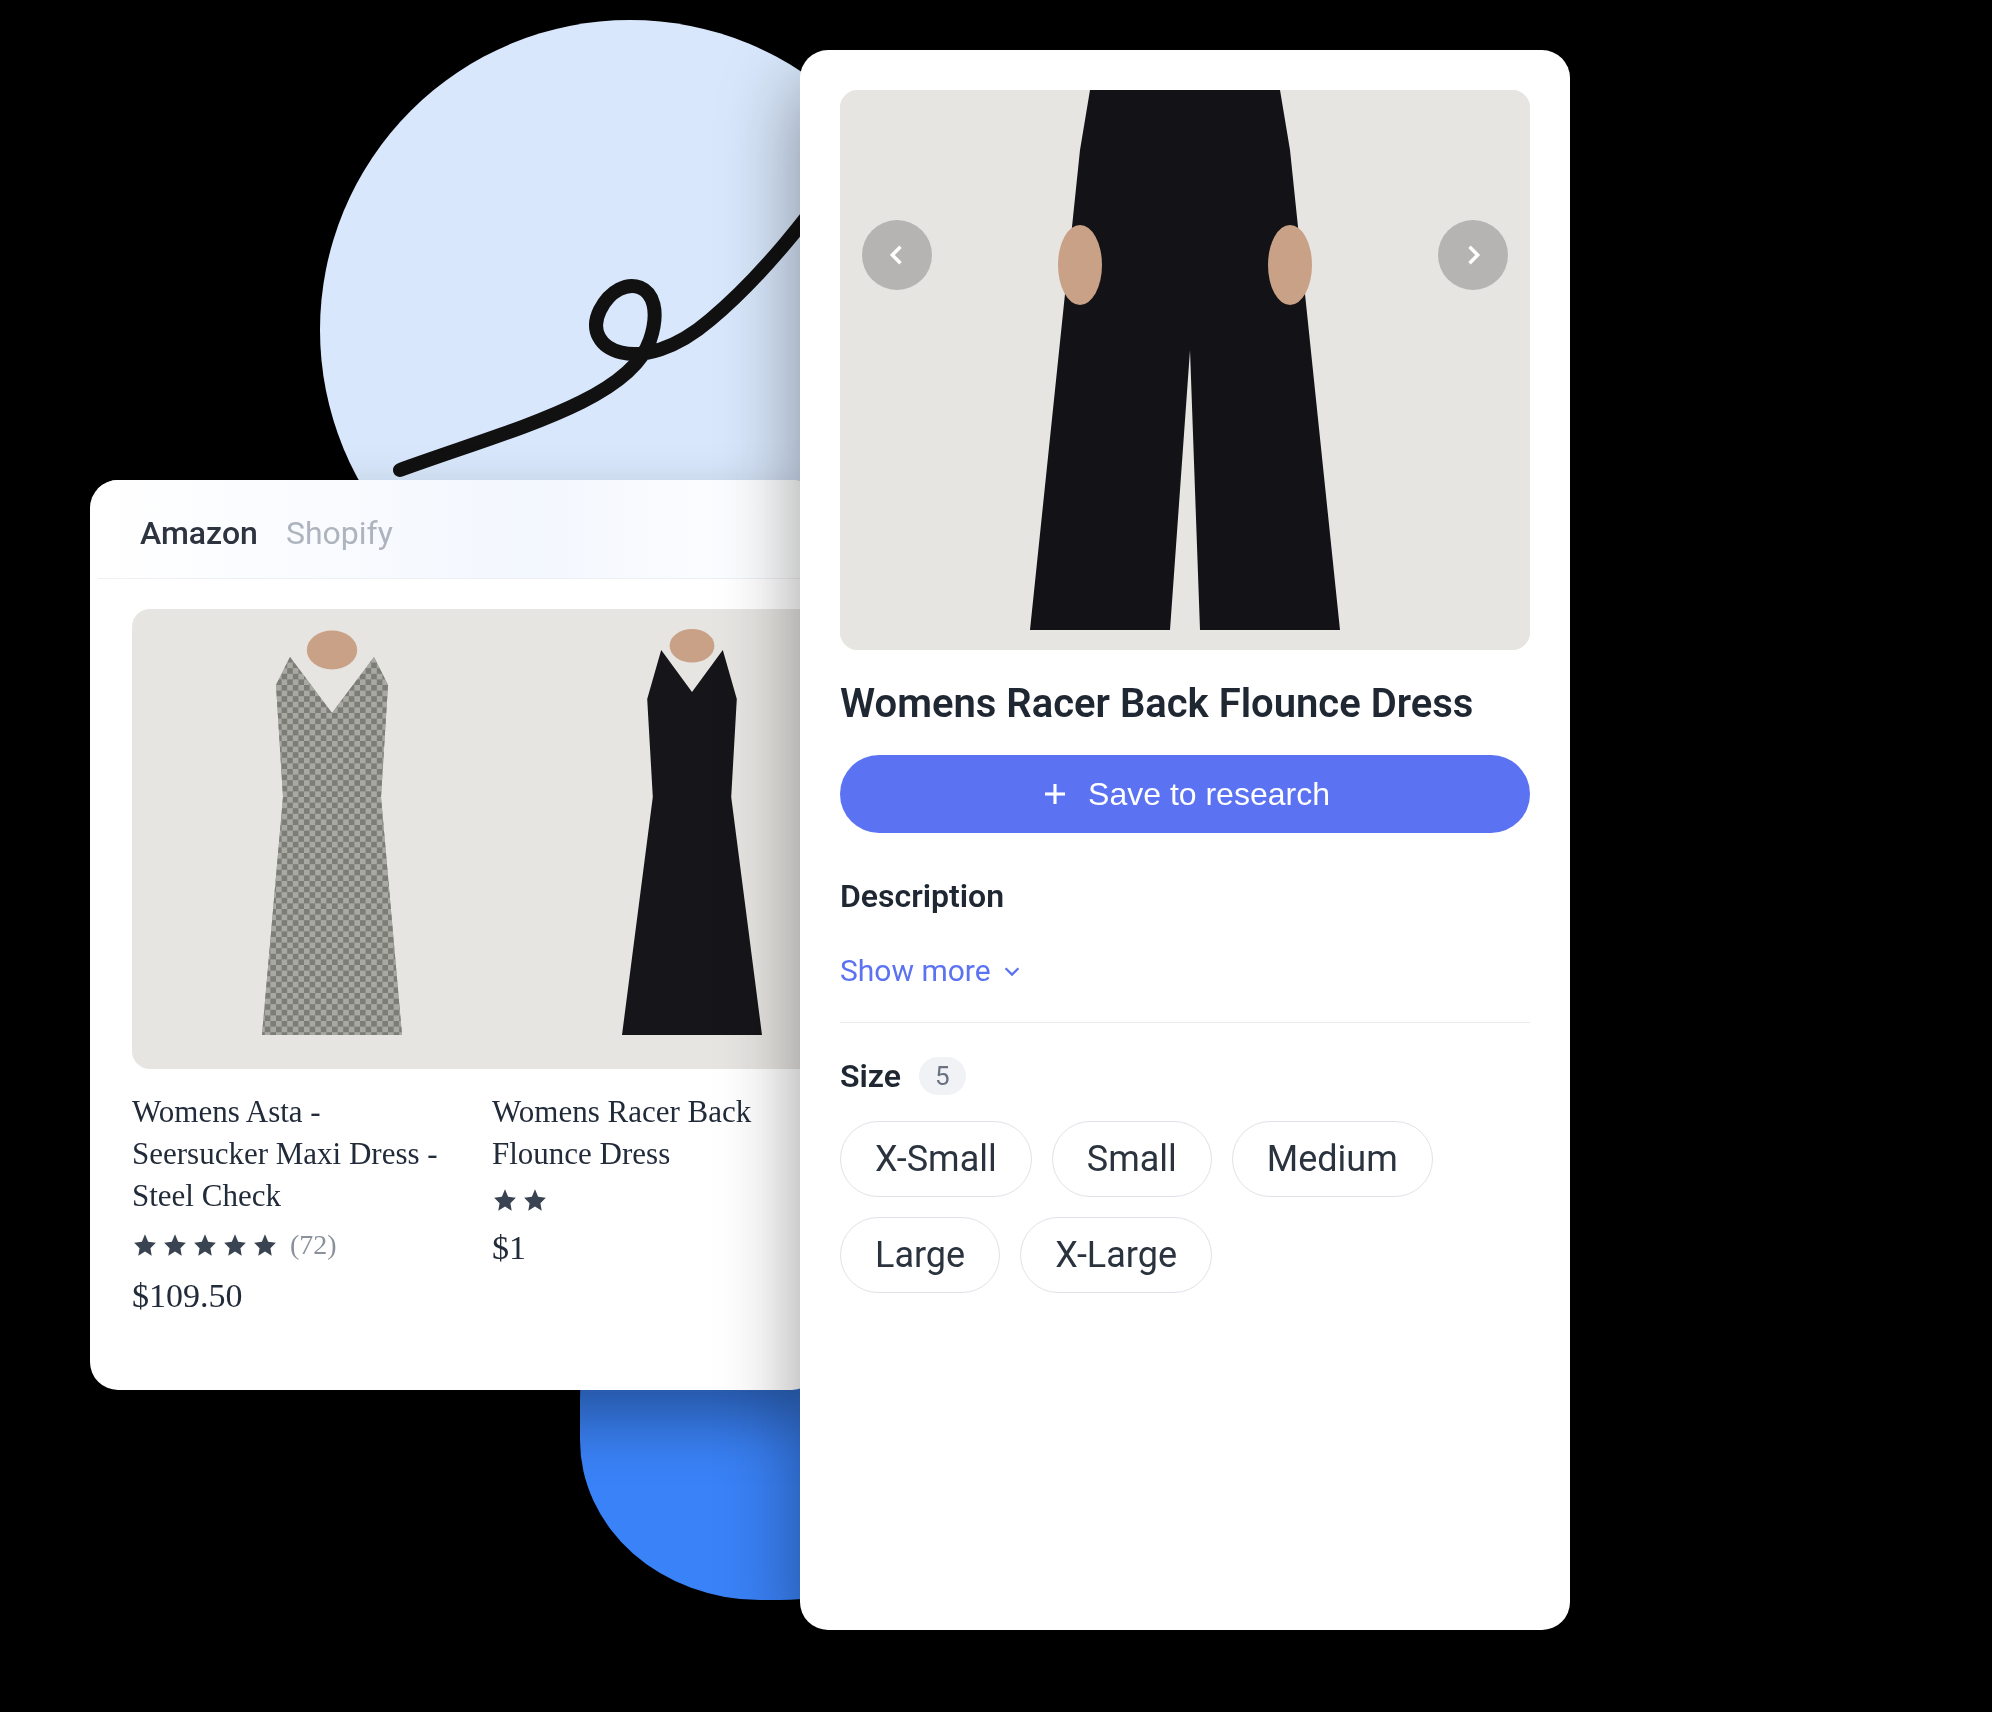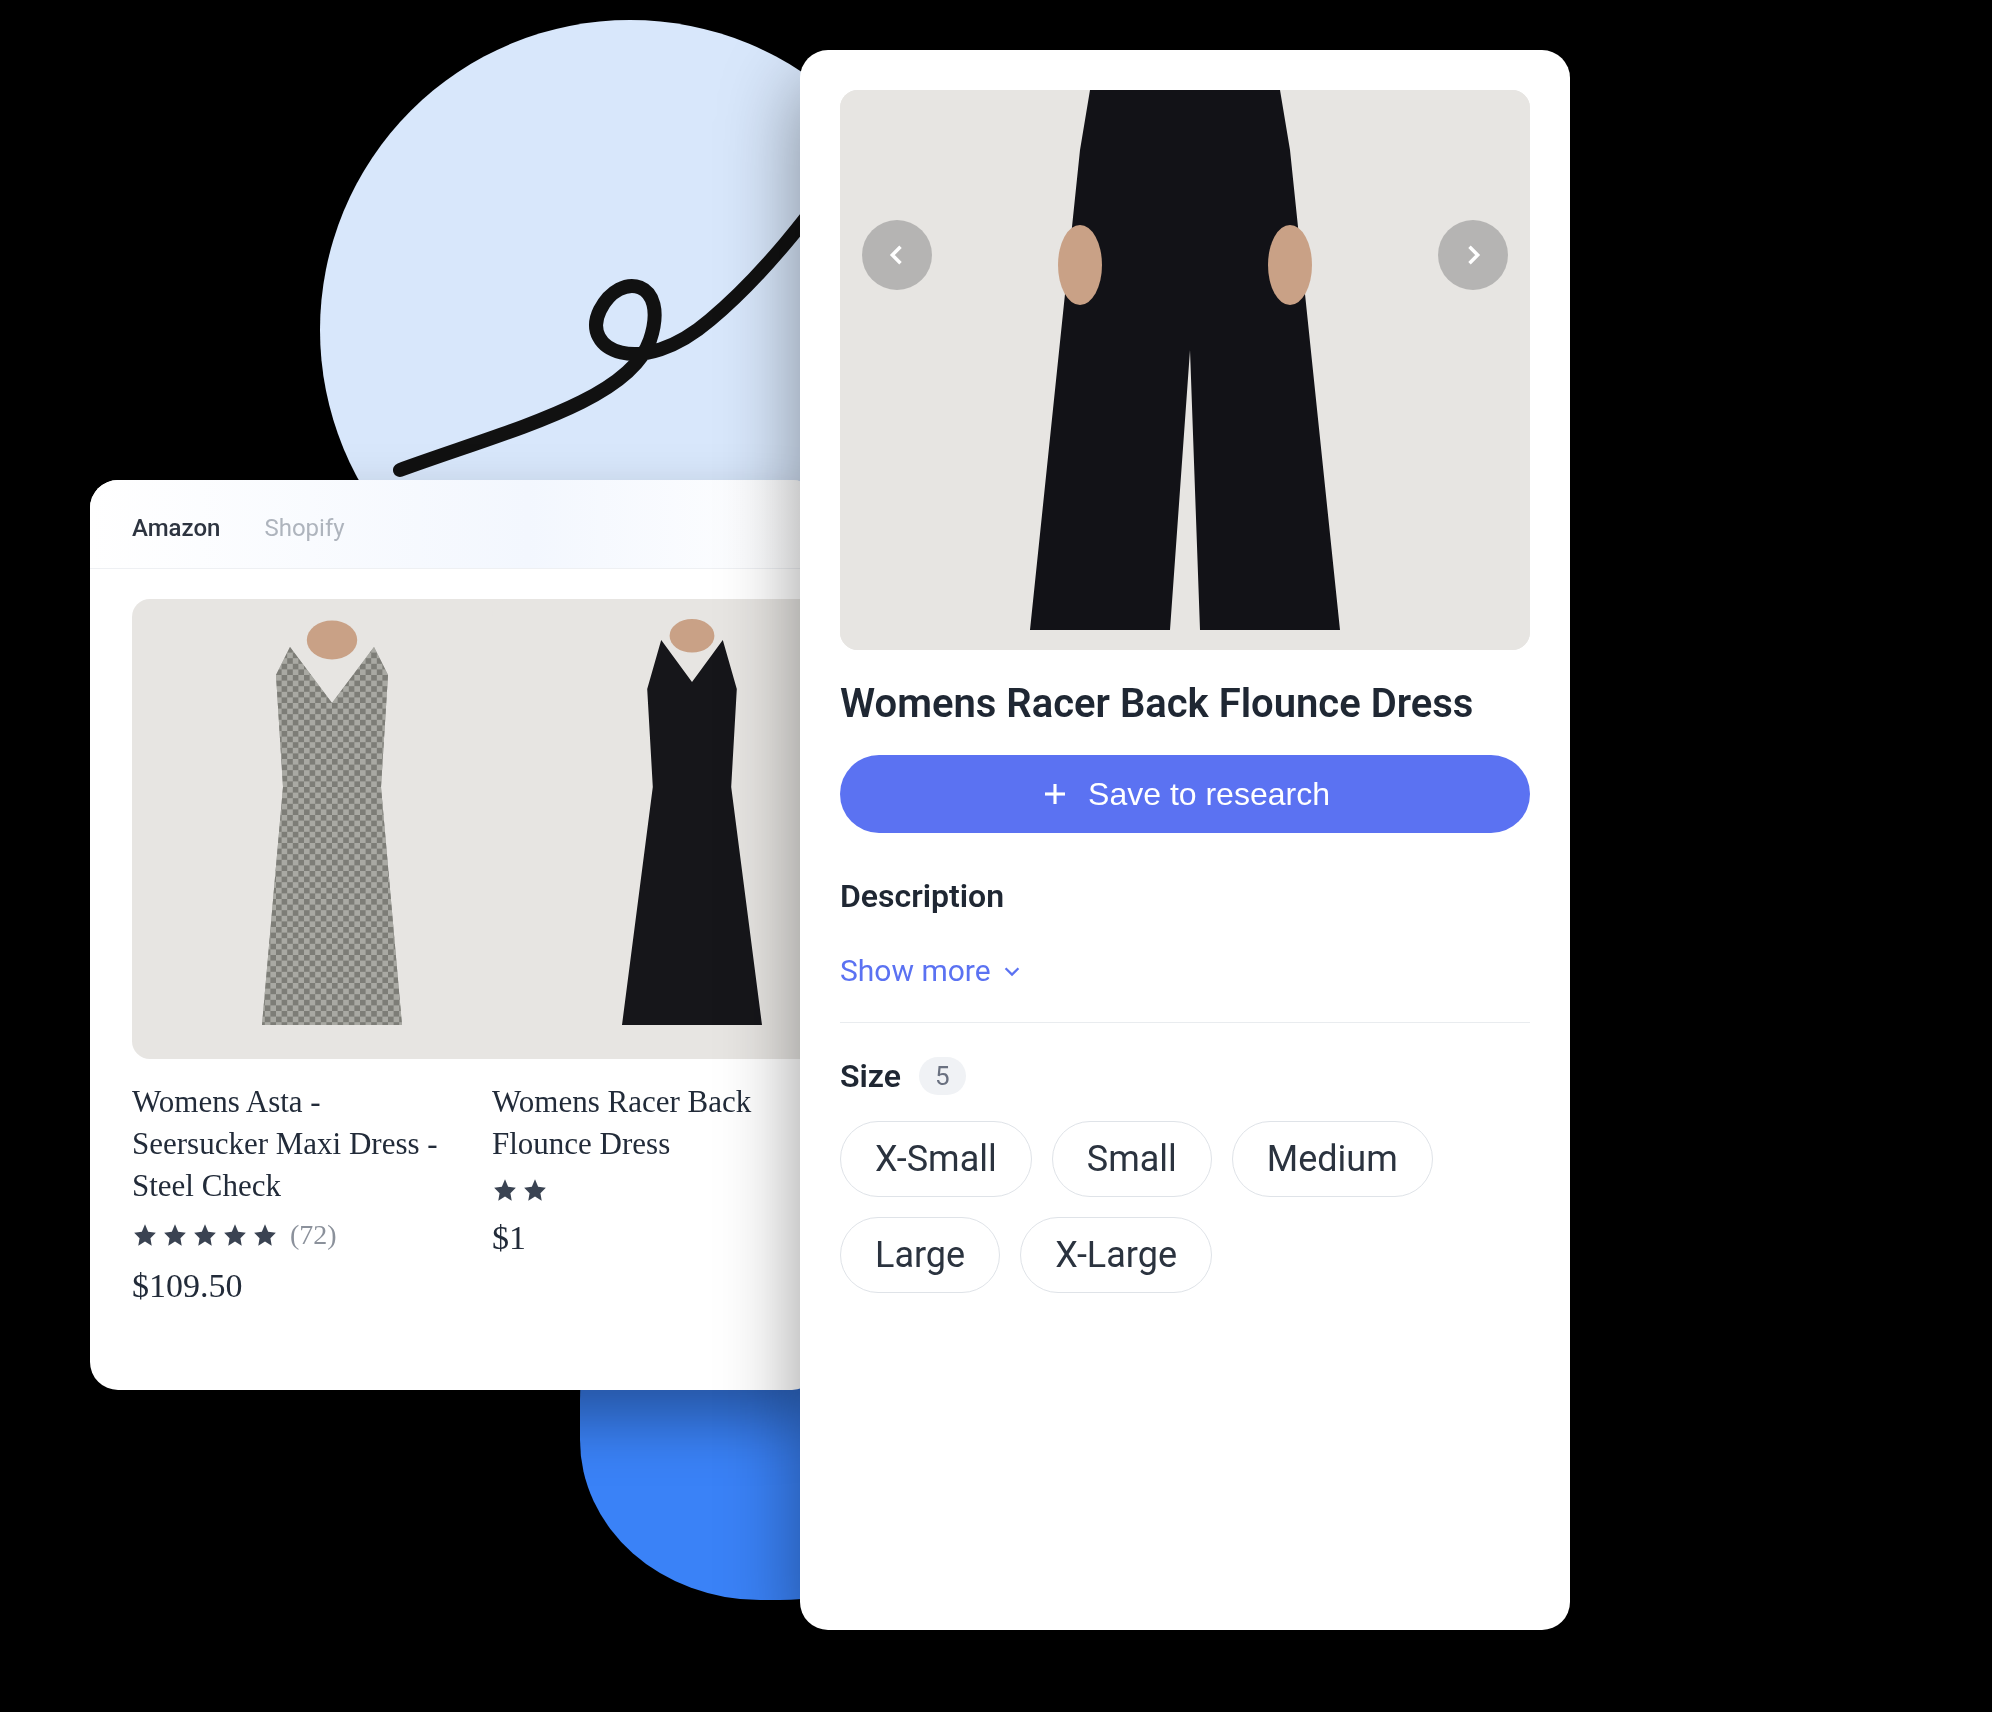--- a/index.html
+++ b/index.html
@@ -35,25 +35,26 @@
     position: absolute;
     top: 480px; left: 90px;
     width: 730px; height: 910px;
     background: #fff;
     border-radius: 28px;
     box-shadow: 0 30px 60px rgba(0,0,0,0.35);
     overflow: hidden;
   }
   .tabs {
     display: flex;
-    gap: 44px;
+    gap: 28px;
     padding: 34px 42px 26px;
-    font-size: 24px;
+    font-size: 32px;
     border-bottom: 1px solid #eef0f3;
     background: linear-gradient(90deg, #ffffff 0%, #f3f7fe 60%, #ffffff 100%);
+    margin-left: 8px;
   }
   .tab { color: #aeb4bd; cursor: pointer; }
   .tab.active { color: #2d3440; font-weight: 500; }
 
   .products {
     display: flex;
     gap: 40px;
     padding: 30px 42px;
   }
   .product { width: 320px; flex-shrink: 0; font-family: Liberation Serif, serif; }

